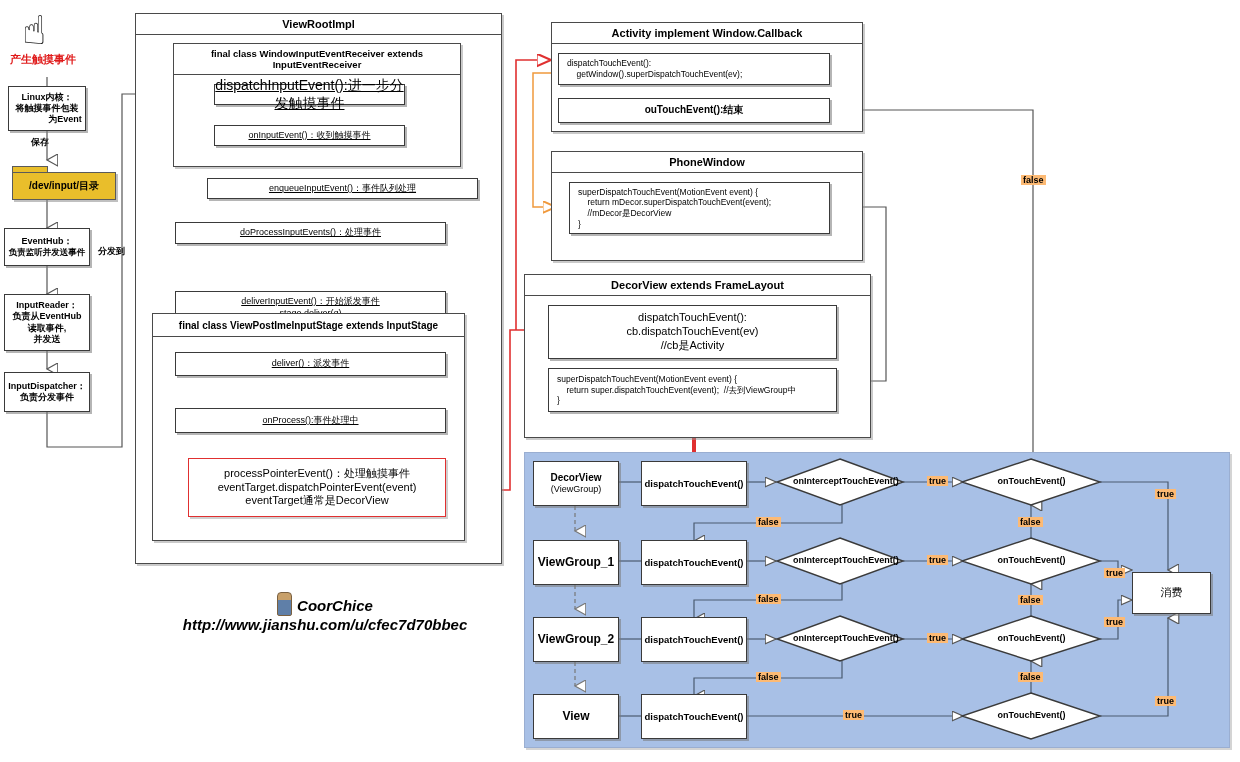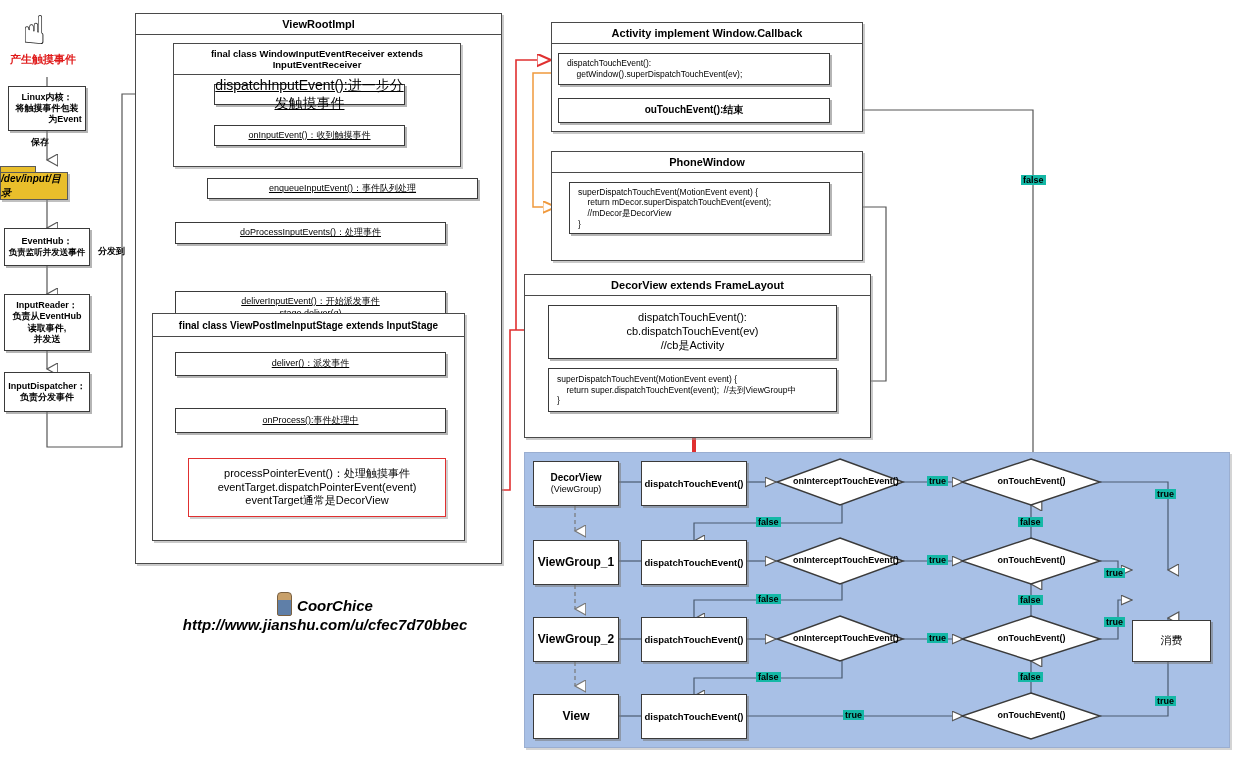--- a/index.html
+++ b/index.html
@@ -16,21 +16,21 @@
   .box.redb{border:1.5px solid #e03030;}
   .grp{background:#fff;border:1.5px solid #4a4a4a;box-shadow:2px 2px 0 rgba(150,150,150,.5);}
   .grp-title{position:absolute;left:0;right:0;top:0;height:20px;
              border-bottom:1.5px solid #4a4a4a;display:flex;align-items:center;
              justify-content:center;font-weight:bold;font-size:11px;color:#000;}
   .grp-title.sm{font-size:10px;}
   .u{text-decoration:underline;}
   .bold{font-weight:bold;}
 
   
-  .lbl{position:absolute;font-size:9px;font-weight:bold;color:#000;background:#14b8a6;
+  .lbl{position:absolute;font-size:9px;font-weight:bold;color:#000;background:#fdba74;
        padding:0 2px;white-space:nowrap;}
   .lbl.plain{background:transparent;font-weight:bold;}
 
   
   svg.layer{position:absolute;left:0;top:0;width:1240px;height:762px;overflow:visible;}
   svg.layer.top{pointer-events:none;}
 
   
   .bluepanel{background:#a8c0e6;border:1px solid #9aaed1;
              box-shadow:2px 2px 0 rgba(170,170,170,.5);}
@@ -131,21 +131,21 @@
   <div class="touch-text" style="left:10px;top:52px;">产生触摸事件</div>
 
   <div class="box abs" style="left:8px;top:86px;width:78px;height:45px;flex-direction:column;">
     <span style="font-weight:bold;font-size:9px;">Linux内核：</span>
     <span style="font-weight:bold;font-size:9px;">将触摸事件包装</span>
     <span style="font-weight:bold;font-size:9px;margin-left:36px;">为Event</span>
   </div>
 
   <div class="lbl plain" style="left:29px;top:136px;">保存</div>
 
-  <div class="folder abs" style="left:0;top:166px;width:68px;height:34px;font-style:italic;">
+  <div class="folder abs" style="left:12px;top:166px;width:104px;height:34px;">
     <div class="tab"></div>
     <div class="body">/dev/input/目录</div>
   </div>
 
   <div class="box abs" style="left:4px;top:228px;width:86px;height:38px;flex-direction:column;">
     <span style="font-weight:bold;font-size:9px;">EventHub：</span>
     <span style="font-weight:bold;font-size:8.5px;">负责监听并发送事件</span>
   </div>
 
   <div class="box abs" style="left:4px;top:294px;width:86px;height:57px;flex-direction:column;">
@@ -352,21 +352,21 @@
 
   <div class="lbl" style="left:1018px;top:517px;">false</div>
   <div class="lbl" style="left:1018px;top:595px;">false</div>
   <div class="lbl" style="left:1018px;top:672px;">false</div>
 
   <div class="lbl" style="left:1155px;top:489px;">true</div>
   <div class="lbl" style="left:1104px;top:568px;">true</div>
   <div class="lbl" style="left:1104px;top:617px;">true</div>
   <div class="lbl" style="left:1155px;top:696px;">true</div>
 
-  <div class="box abs" style="left:1132px;top:572px;width:79px;height:42px;margin-top:48px;">
+  <div class="box abs" style="left:1132px;top:572px;width:79px;height:42px;">
     <span style="font-size:11px;">消费</span>
   </div>
 
   <div class="footer" style="left:135px;top:592px;width:380px;">
     <div class="l1">
       <span class="avatar"></span><span>CoorChice</span>
     </div>
     <div class="l2">http://www.jianshu.com/u/cfec7d70bbec</div>
   </div>
 

